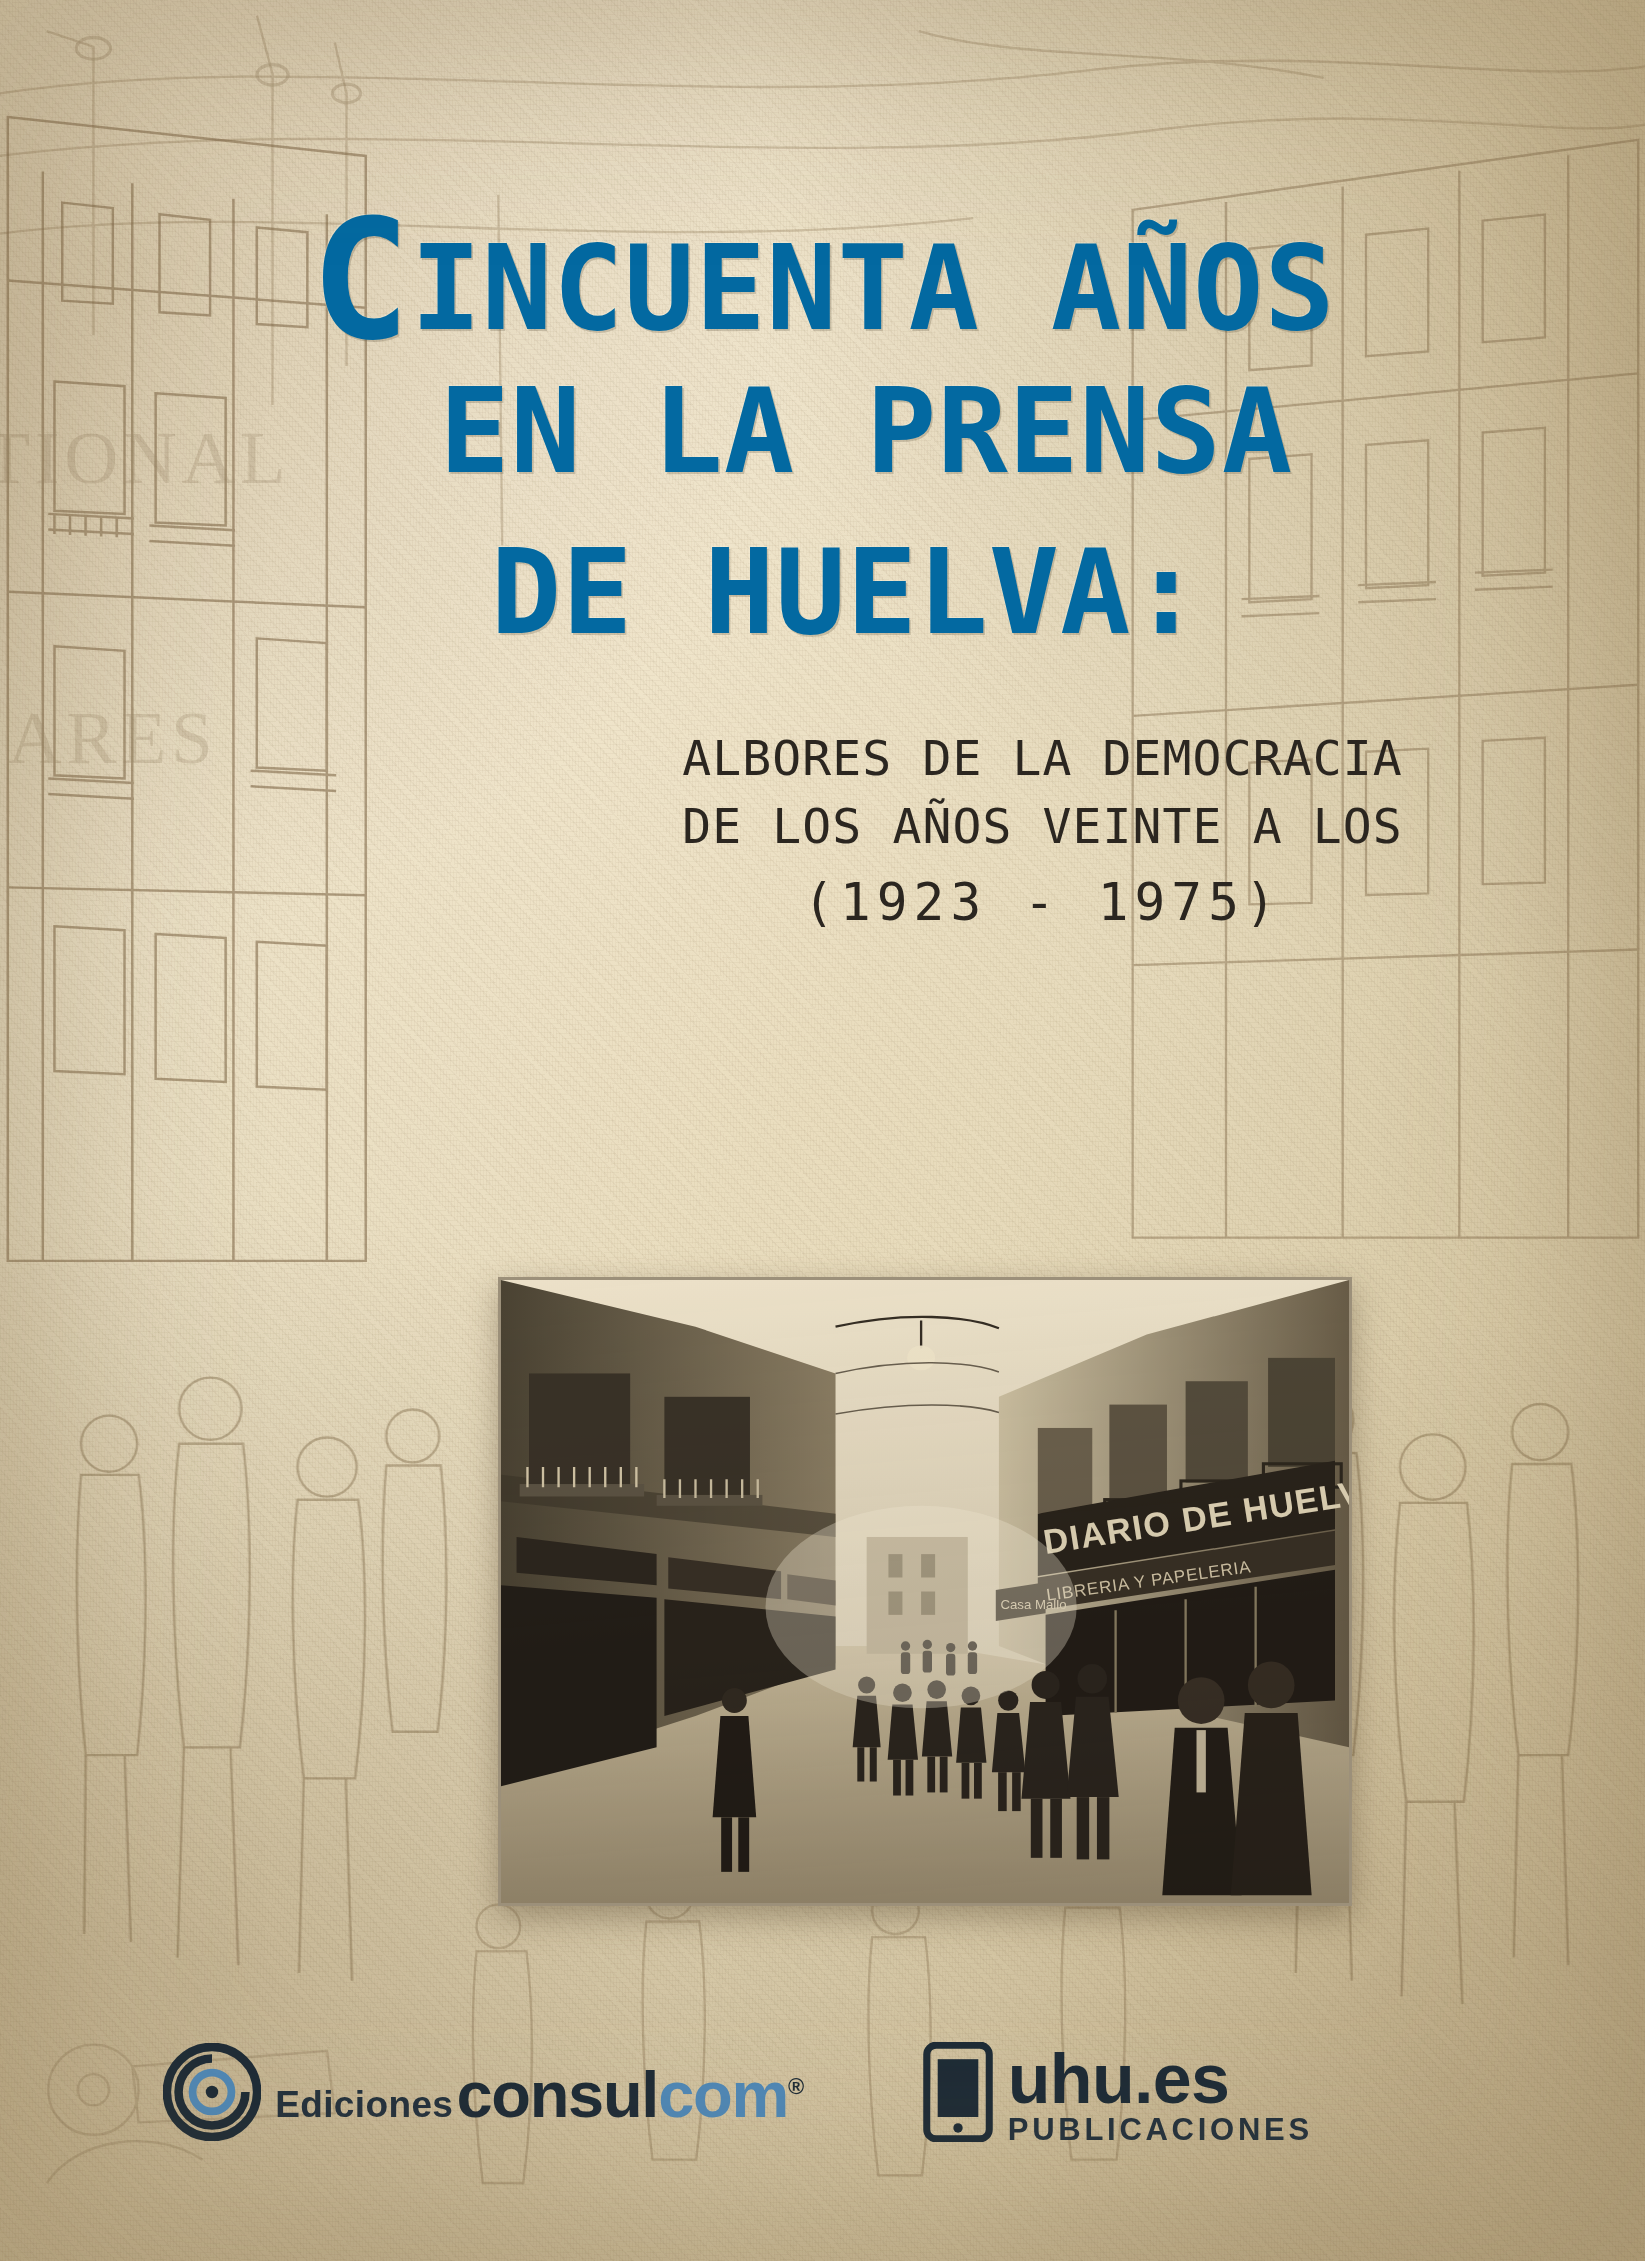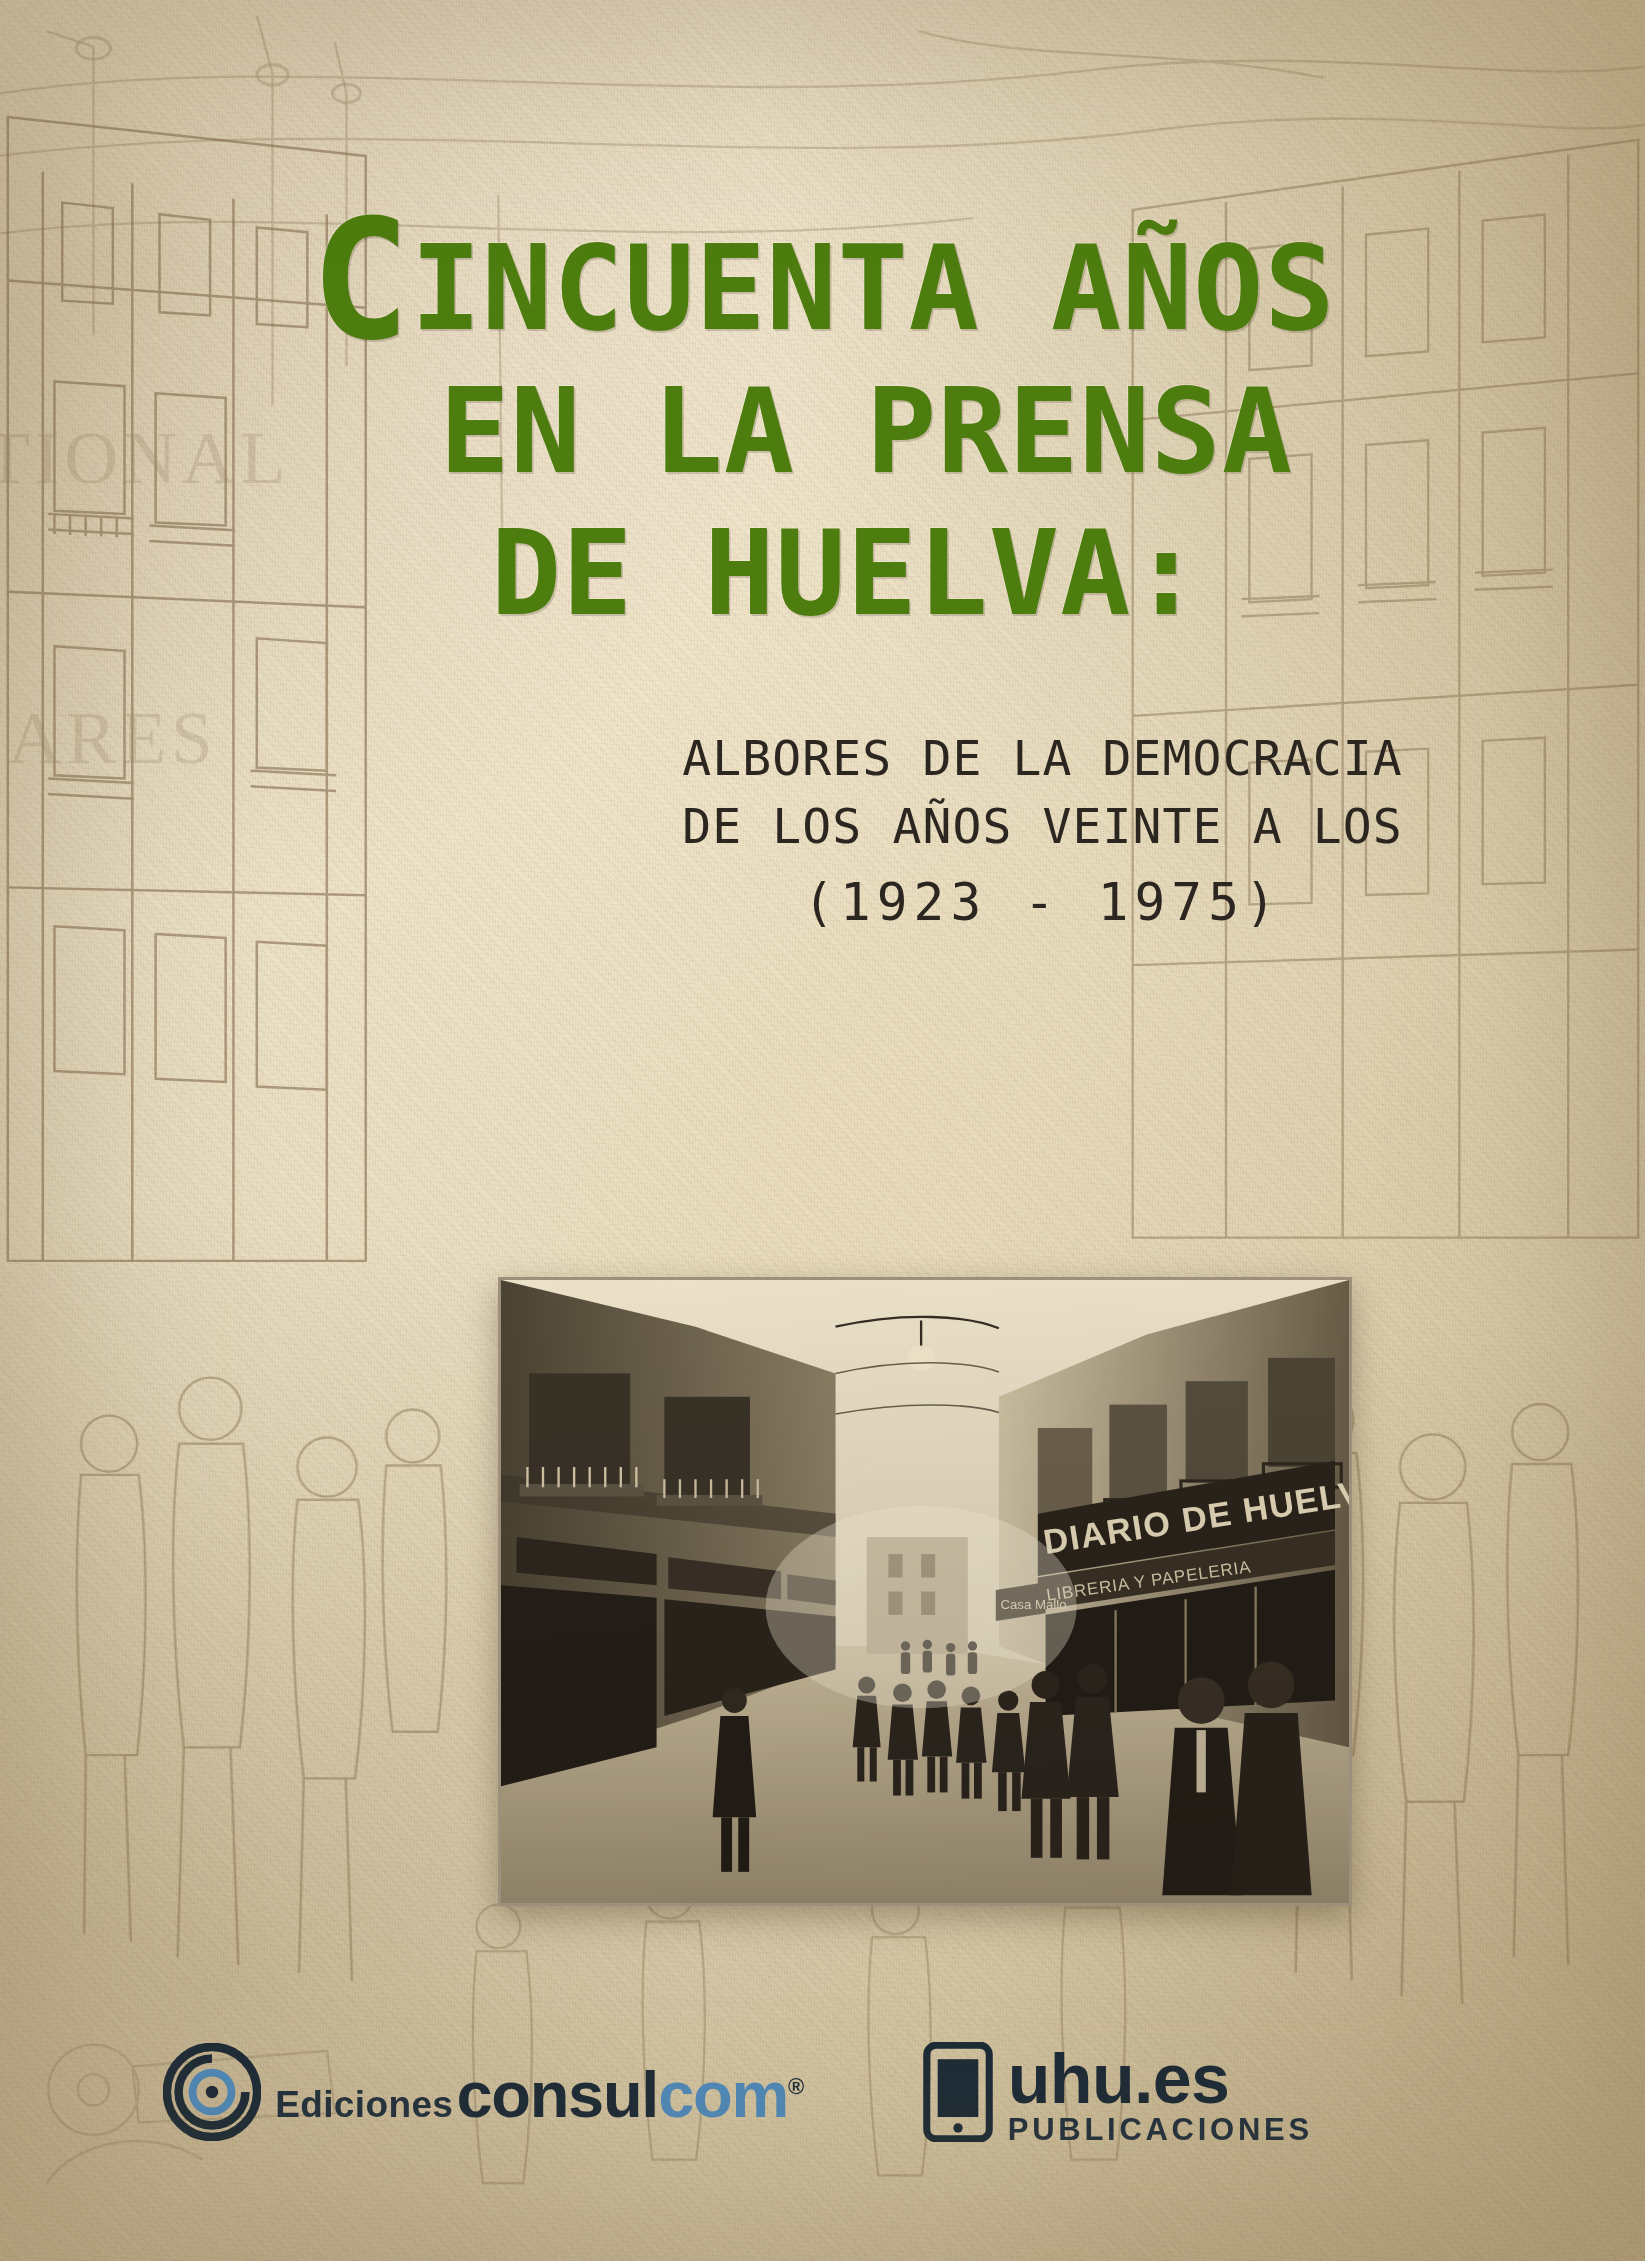--- a/index.html
+++ b/index.html
@@ -99,21 +99,21 @@
     left: 0;
     top: 218px;
     width: 1646px;
     text-align: center;
     padding: 0 86px;
     box-sizing: border-box;
   }
   .main-title {
     font-family: "DejaVu Sans Mono", monospace;
     font-weight: bold;
-    color: #4d7c0f;
+    color: #0369a1;
     letter-spacing: 0.055em;
     line-height: 1.22;
     text-shadow: 1.6px 1.6px 0 rgba(60,48,30,0.20), -0.8px -0.8px 0 rgba(255,250,235,0.25);
   }
   .title-line {
     display: block;
     white-space: nowrap;
   }
   .title-line-1 {
     font-size: 117px;
@@ -124,20 +124,21 @@
     line-height: 0.7;
     vertical-align: -9.3px;
   }
   .title-line-2 {
     font-size: 117px;
     padding-left: 86px;
   }
   .title-line-3 {
     font-size: 117px;
     padding-left: 47px;
+    margin-top: 19px;
   }
 
   .subtitle-block {
     position: absolute;
     right: 156px;
     top: 724px;
     width: 895px;
     text-align: center;
     font-family: "DejaVu Sans Mono", monospace;
     color: #2b2620;

